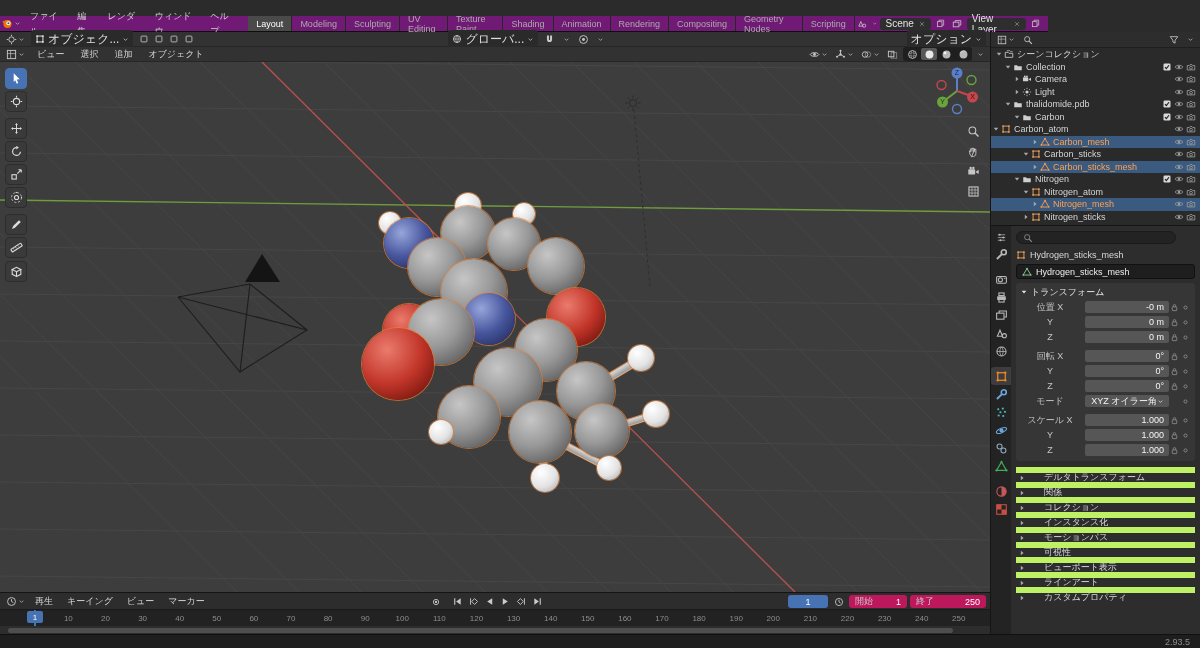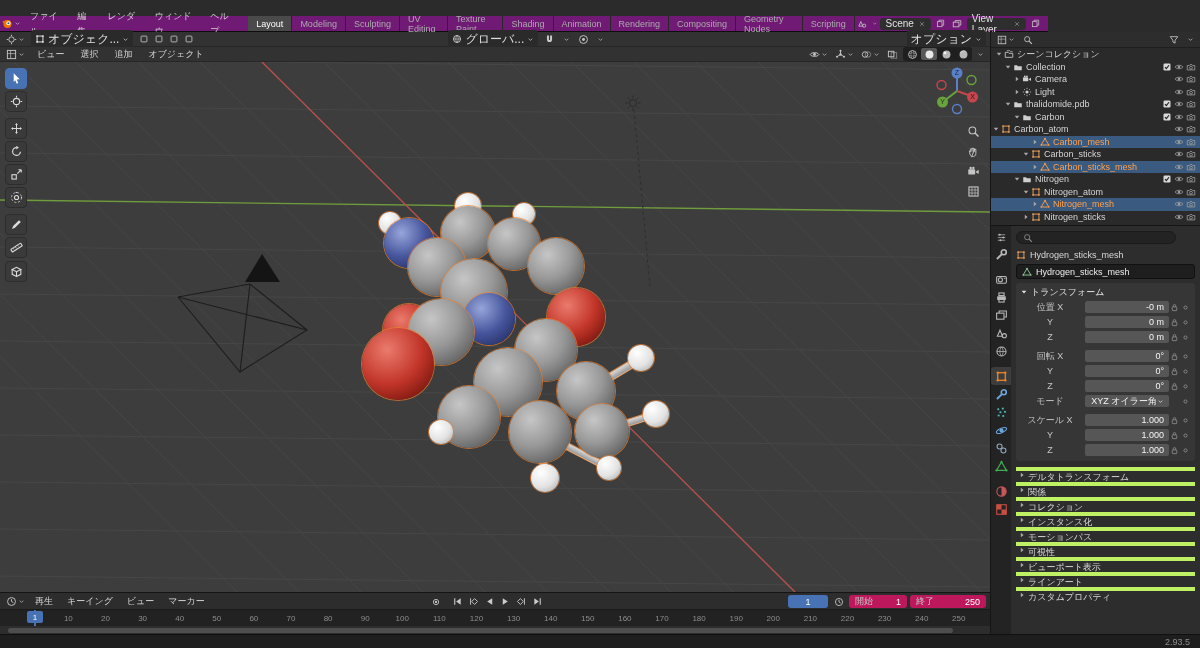--- a/index.html
+++ b/index.html
@@ -88,22 +88,22 @@
 #transform-panel{background:#363636;border-radius:3px;padding:2px 4px 4px 4px}
 #transform-title{display:flex;align-items:center;gap:3px;height:14px;font-size:9px;color:#e4e4e4}
 .t-row{display:flex;align-items:center;height:14px;margin-top:1px}
 .t-gap{height:4px}
 .t-label{width:60px;text-align:center;margin-right:5px;font-size:9px;color:#c6c6c6;flex:0 0 auto}
 .t-field{flex:1;height:12px;background:#565656;border-radius:2px;font-size:9px;color:#f4f4f4;
  display:flex;align-items:center;justify-content:flex-end;padding:0 5px}
 .t-field.t-drop{justify-content:flex-end}
 .t-dec{width:11px;display:flex;justify-content:center;color:#9a9a9a;flex:0 0 auto}
 #prop-sections{margin-top:6px}
-.p-section{display:flex;gap:2px;height:15px;font-size:9px;color:#d8d8d8;
- border-top:4px solid #bef264;padding-left:1px}
+.p-section{display:flex;align-items:center;gap:18px;height:15px;font-size:9px;color:#d8d8d8;
+ border-top:6px solid #bef264;padding-left:1px}
 
 
 #timeline-header{position:absolute;left:0;top:592px;width:990px;height:17px;background:#2d2d2d;
  border-top:1px solid #151515;display:flex;align-items:center;gap:2px;padding:0 4px}
 .transport{position:absolute;left:428px;top:2px;display:flex;align-items:center;gap:1px}
 .tr-btn{width:15px;height:13px;display:flex;align-items:center;justify-content:center;color:#cbcbcb}
 .tr-sep{width:5px}
 .tl-right{position:absolute;right:4px;top:2px;display:flex;align-items:center;gap:3px}
 .tl-field{background:#be185d;border-radius:3px;height:13px;display:flex;align-items:center;
  padding:0 6px;font-size:9px;gap:6px}

